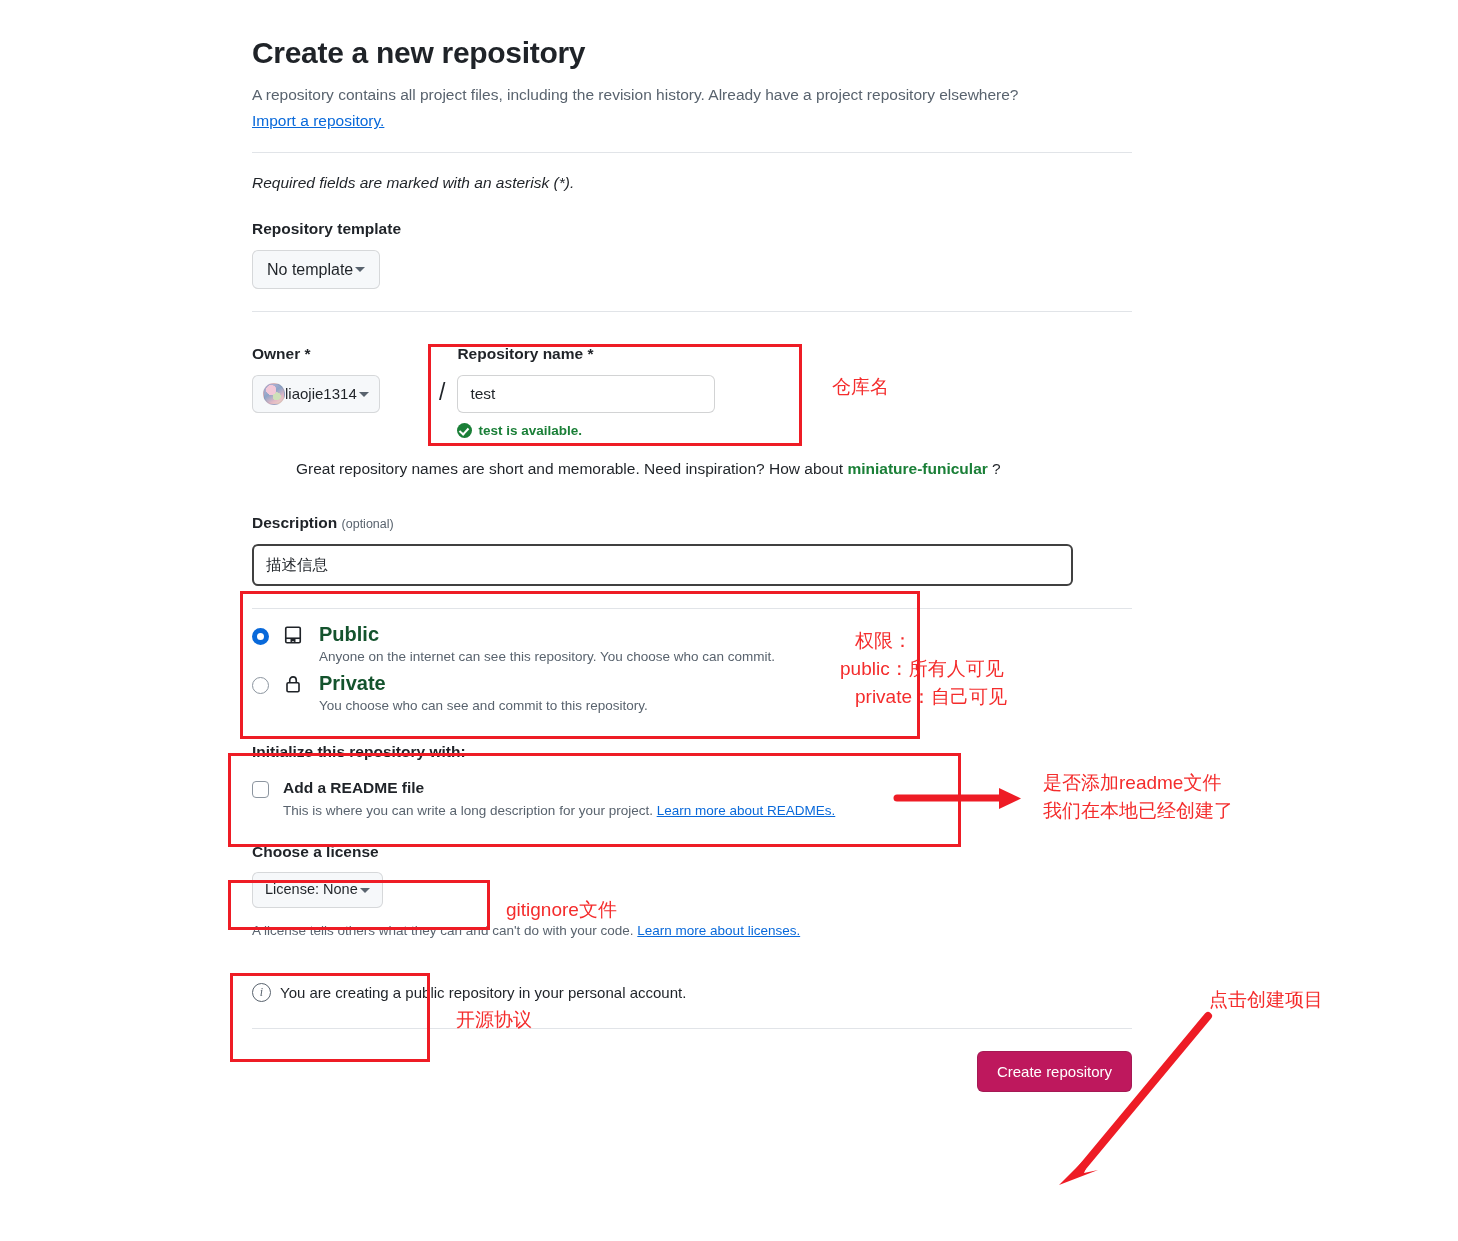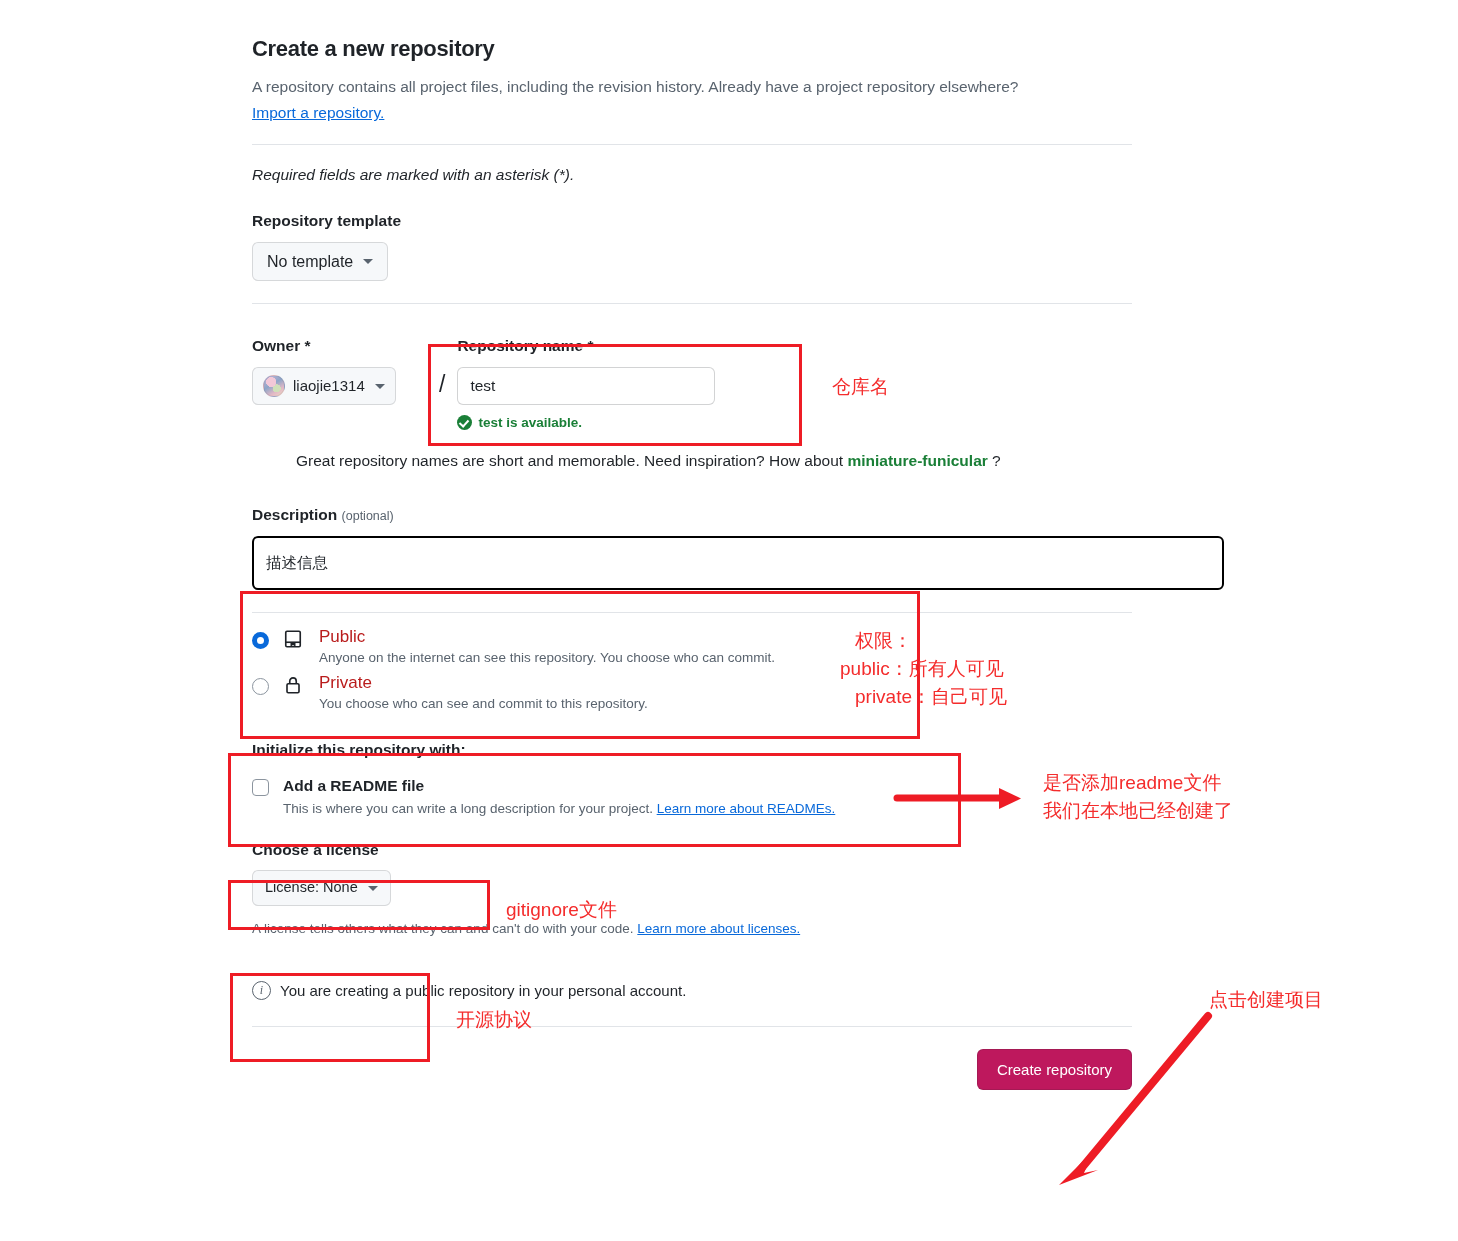--- a/index.html
+++ b/index.html
@@ -21,21 +21,21 @@
   }
   #form-col {
     position: absolute;
     left: 252px;
     top: 0;
     width: 880px;
   }
 
   
   .page-title {
-    font-size: 22px;
+    font-size: 30px;
     font-weight: bold;
     letter-spacing: -0.3px;
     margin: 0;
     padding-top: 36px;
     color: #1f2328;
   }
   .page-subtitle {
     font-size: 15.5px;
     color: #59636e;
     margin-top: 13px;
@@ -71,21 +71,21 @@
     color: #1f2328;
   }
   .help-text {
     font-size: 13.5px;
     color: #59636e;
     line-height: 1.5;
   }
   .select-btn {
     display: inline-flex;
     align-items: center;
-    gap: 8px;
+    gap: 0;
     background: #f6f8fa;
     border: 1px solid rgba(31,35,40,0.15);
     border-radius: 6px;
     padding: 8px 12px;
     font-size: 15px;
     color: #1f2328;
     cursor: pointer;
     line-height: 1.2;
   }
   .caret {
@@ -178,24 +178,24 @@
     margin-top: 22px;
     margin-left: 44px;
   }
   .repo-suggest { color: #1a7f37; font-weight: bold; }
 
   
   #desc-block { margin-top: 36px; }
   #desc-label { font-size: 15.5px; font-weight: bold; }
   #desc-label .optional { font-weight: normal; font-size: 12.5px; color: #59636e; }
   #desc-input {
-    width: 972px;
+    width: 821px;
     margin-top: 12px;
-    border: 2px solid #000000;
-    padding: 16px 12px;
+    border: 2px solid #404040;
+    padding: 10px 12px;
     font-size: 15.5px;
     caret-color: #1f2328;
   }
 
   
   #vis-block { margin-top: 22px; position: relative; }
   #vis-divider { border-top: 1px solid #e1e4e8; height: 0; }
   .vis-row {
     display: flex;
     align-items: flex-start;
@@ -210,21 +210,21 @@
     box-sizing: border-box;
     margin-top: 5px;
     flex: 0 0 auto;
     cursor: pointer;
   }
   .radio.checked {
     border: 5px solid #0969da;
     background: #fff;
   }
   .vis-icon { width: 22px; margin-top: 2px; flex: 0 0 auto; }
-  .vis-title { font-size: 17px; font-weight: normal; color: #b91c1c; }
+  .vis-title { font-size: 20px; font-weight: bold; color: #14532d; }
   .vis-desc { font-size: 13.5px; color: #59636e; margin-top: 3px; }
 
   
   #init-block { margin-top: 30px; }
   #init-title { font-size: 15.5px; font-weight: bold; }
   .checkbox {
     width: 17px; height: 17px;
     border: 1px solid #8c959f;
     border-radius: 4px;
     background: #fff;

